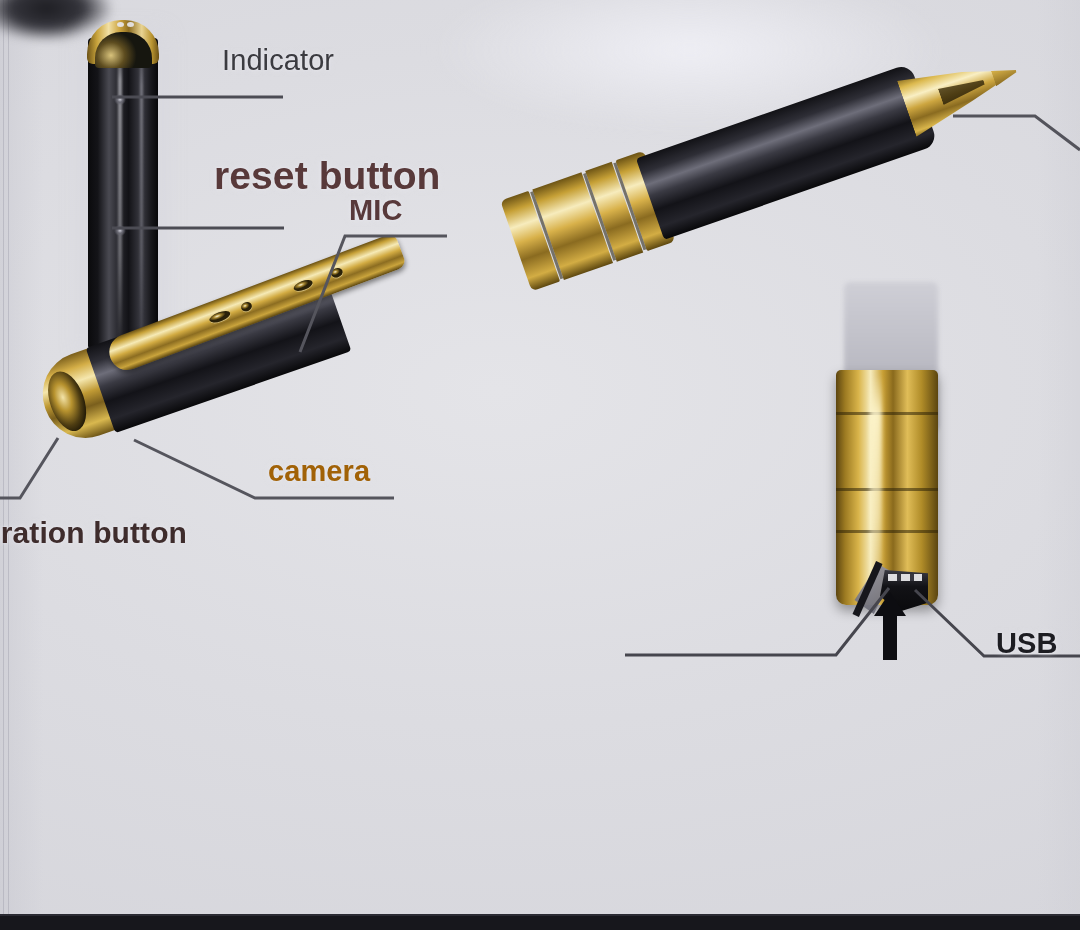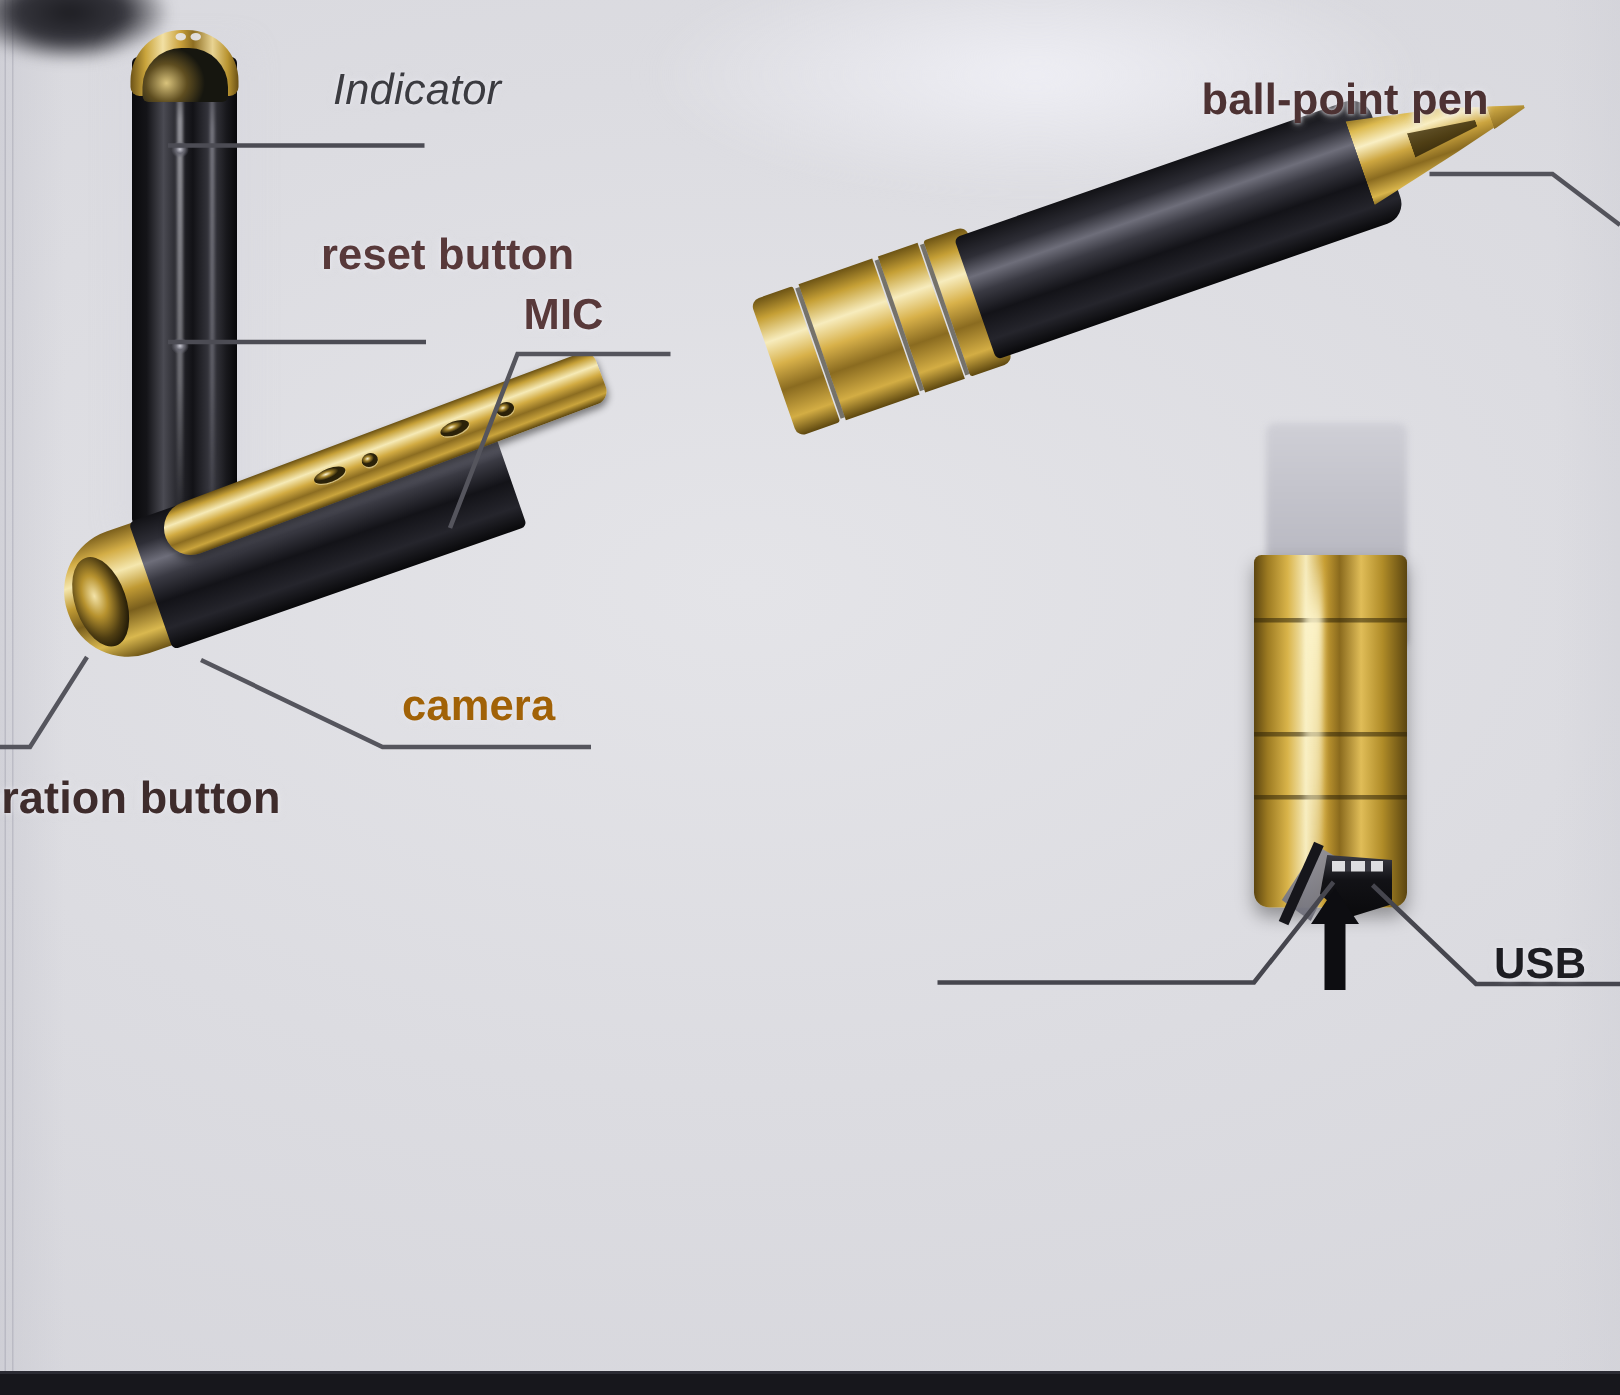--- a/index.html
+++ b/index.html
@@ -249,22 +249,22 @@
 
   
   #leaders{position:absolute;inset:0;}
 
   
   #tf-arrow{
     position:absolute;left:874px;top:592px;width:32px;height:68px;
   }
 
   
-  #lbl-indicator{left:222px;top:44px;font-size:29px;color:#3b3b40;font-weight:400;font-style:italic;}
-  #lbl-reset{left:214px;top:154px;font-size:29px;color:#58393a;font-weight:600;}
+  #lbl-indicator{left:222px;top:44px;font-size:29px;color:#3b3b40;font-weight:400;}
+  #lbl-reset{left:214px;top:154px;font-size:39px;color:#58393a;font-weight:600;}
   #lbl-mic{left:349px;top:194px;font-size:29px;color:#58393a;font-weight:600;}
   #lbl-ballpoint{left:801px;top:51px;font-size:29px;color:#4d3233;font-weight:600;}
   #lbl-camera{left:268px;top:455px;font-size:29px;color:#a16207;font-weight:600;}
   #lbl-operation{left:-16px;top:516px;font-size:30px;color:#3e2c2c;font-weight:700;}
   #lbl-tf{left:641px;top:625px;font-size:29px;color:#1d1d22;font-weight:700;}
   #lbl-usb{left:996px;top:627px;font-size:29px;color:#1d1d22;font-weight:700;}
 </style>
 </head>
 <body>
 
@@ -357,21 +357,20 @@
   <svg id="tf-arrow" width="32" height="68" viewBox="0 0 32 68">
     <polygon points="16,0 32,24 23,24 23,68 9,68 9,24 0,24" fill="#0d0d11"></polygon>
   </svg>
 
   <div class="lbl" id="lbl-indicator">Indicator</div>
 
   <div class="lbl" id="lbl-reset">reset button</div>
 
   <div class="lbl" id="lbl-mic">MIC</div>
 
-  <div class="lbl" id="lbl-ballpoint">ball-point pen</div>
 
   <div class="lbl" id="lbl-camera">camera</div>
 
   <div class="lbl" id="lbl-operation">eration button</div>
 
 
   <div class="lbl" id="lbl-usb">USB</div>
 
   <div id="bottom-bar-hair"></div>
   <div id="bottom-bar"></div>

